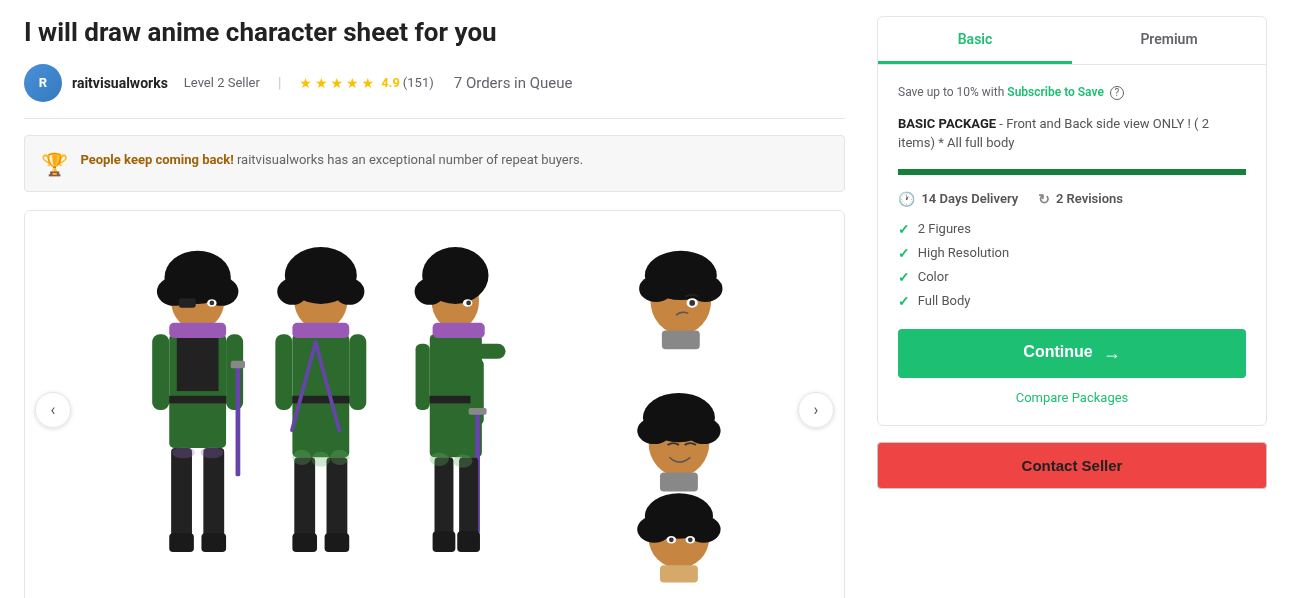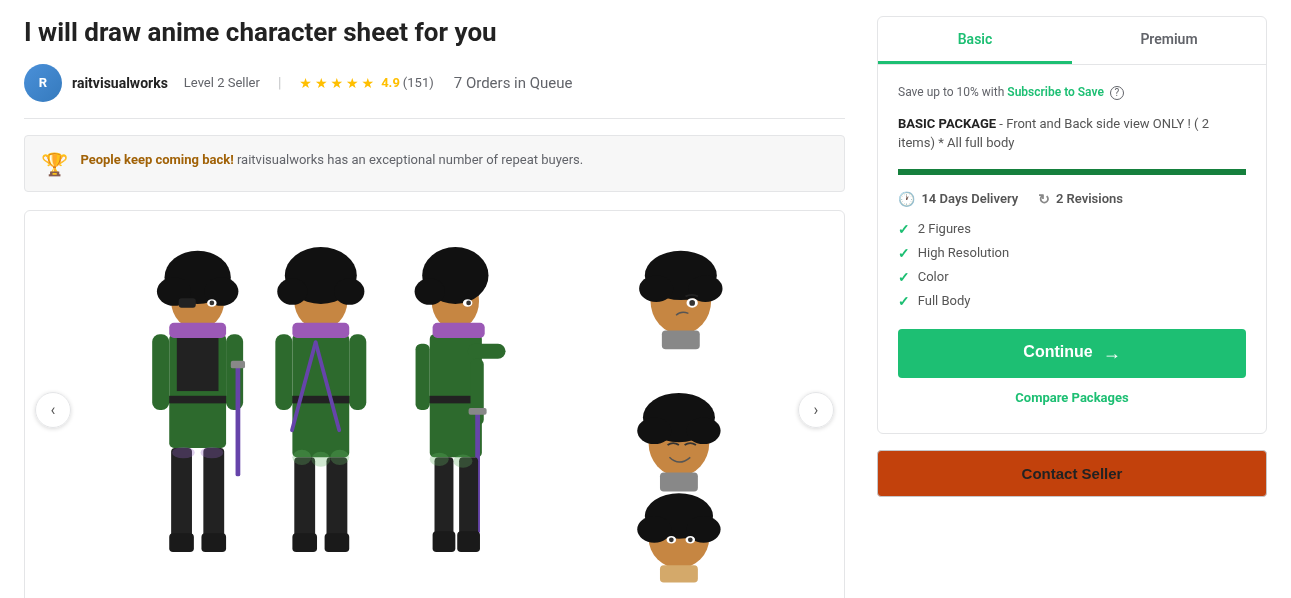--- a/index.html
+++ b/index.html
@@ -53,24 +53,24 @@
     .delivery-item { display: flex; align-items: center; gap: 6px; font-size: 13px; color: #555; font-weight: 600; }
     .delivery-item .icon { font-size: 14px; color: #888; }
 
     .features-list { list-style: none; margin-bottom: 20px; }
     .features-list li { display: flex; align-items: center; gap: 8px; font-size: 13px; color: #555; margin-bottom: 8px; }
     .check-icon { color: #1dbf73; font-size: 14px; font-weight: 700; }
 
     .continue-btn { width: 100%; padding: 14px; background: #1dbf73; color: #fff; border: none; border-radius: 4px; font-size: 16px; font-weight: 600; cursor: pointer; display: flex; align-items: flex-start; justify-content: center; gap: 10px; margin-bottom: 12px; }
     .arrow-icon { font-size: 18px; }
 
-    .compare-link { display: block; text-align: center; color: #1dbf73; font-size: 13px; font-weight: 700; cursor: pointer; text-decoration: none; margin-bottom: 8px; }
-
-    
-    .contact-btn { width: 100%; padding: 14px; background: #c2410c; color: #222; border: 1px solid #c5c6c9; border-radius: 4px; font-size: 15px; font-weight: 600; cursor: pointer; margin-top: 16px; }
+    .compare-link { display: block; text-align: center; color: #1dbf73; font-size: 13px; font-weight: 400; cursor: pointer; text-decoration: none; margin-bottom: 0; }
+
+    
+    .contact-btn { width: 100%; padding: 14px; background: #ef4444; color: #222; border: 1px solid #c5c6c9; border-radius: 4px; font-size: 15px; font-weight: 600; cursor: pointer; margin-top: 16px; }
 
     
     .char-illustration { width: 100%; height: 360px; }
   </style>
 </head>
 <body>
 
 <div class="page-container">
 
   <div class="left-column">

